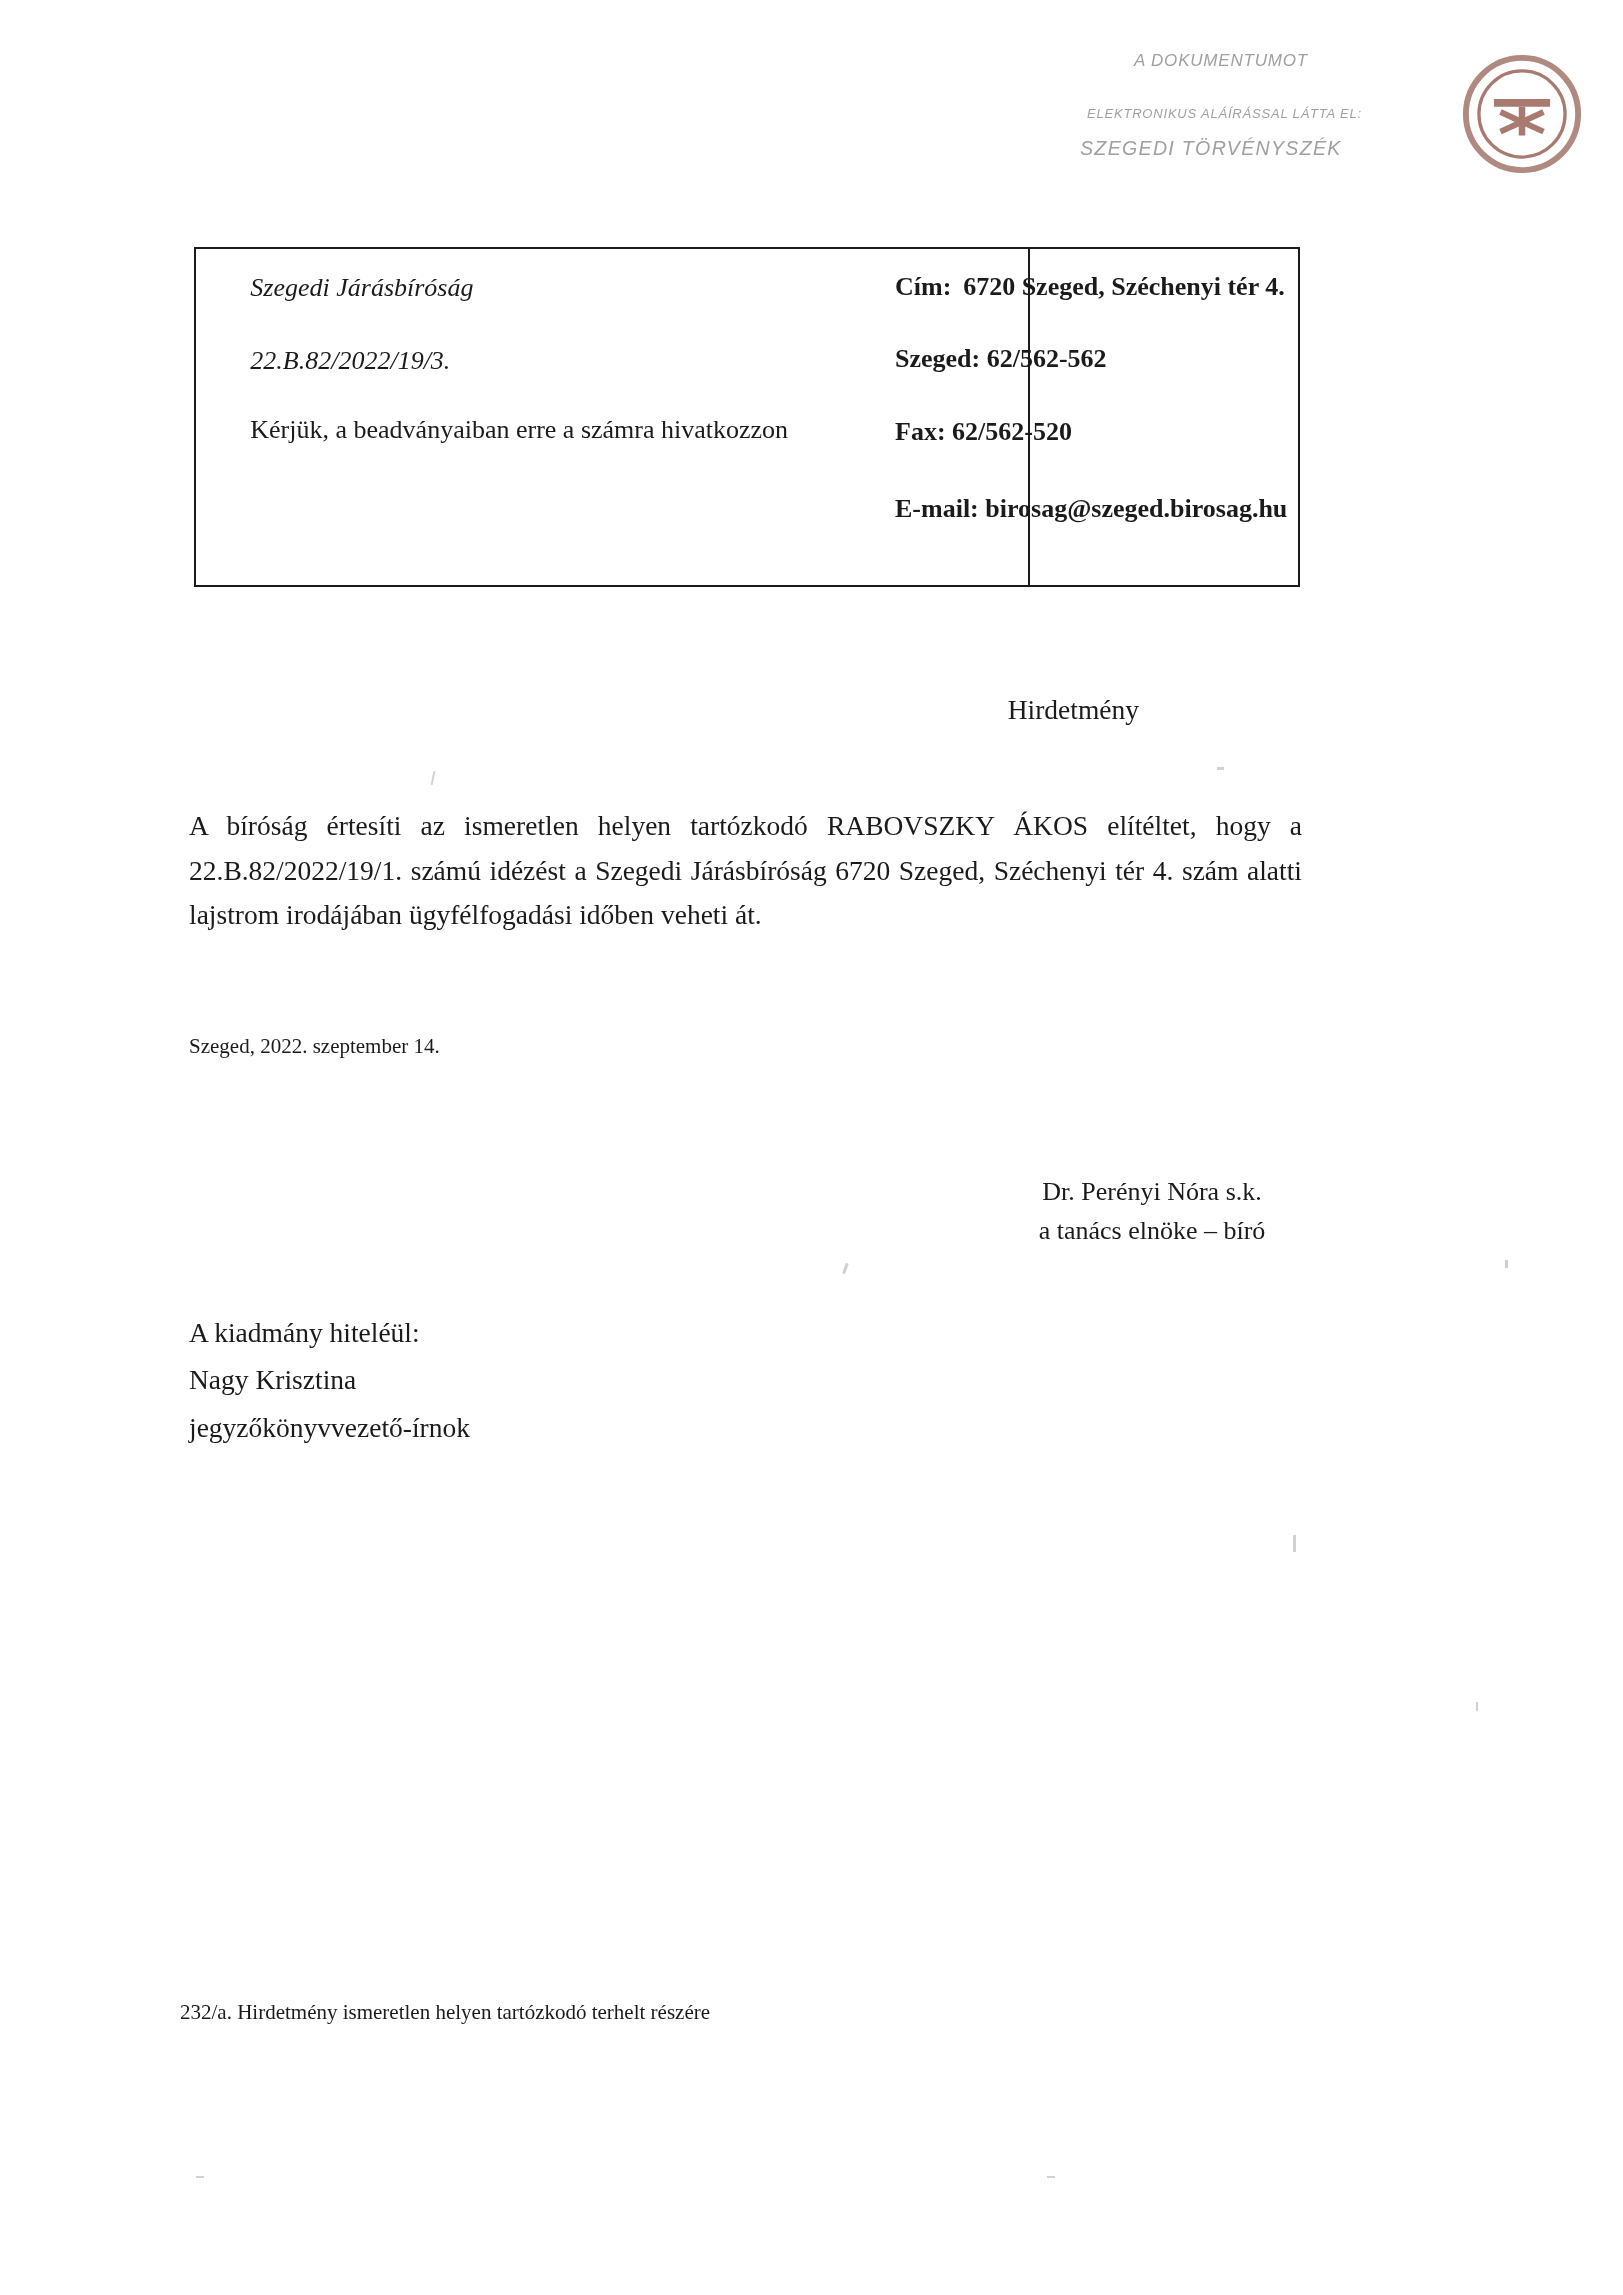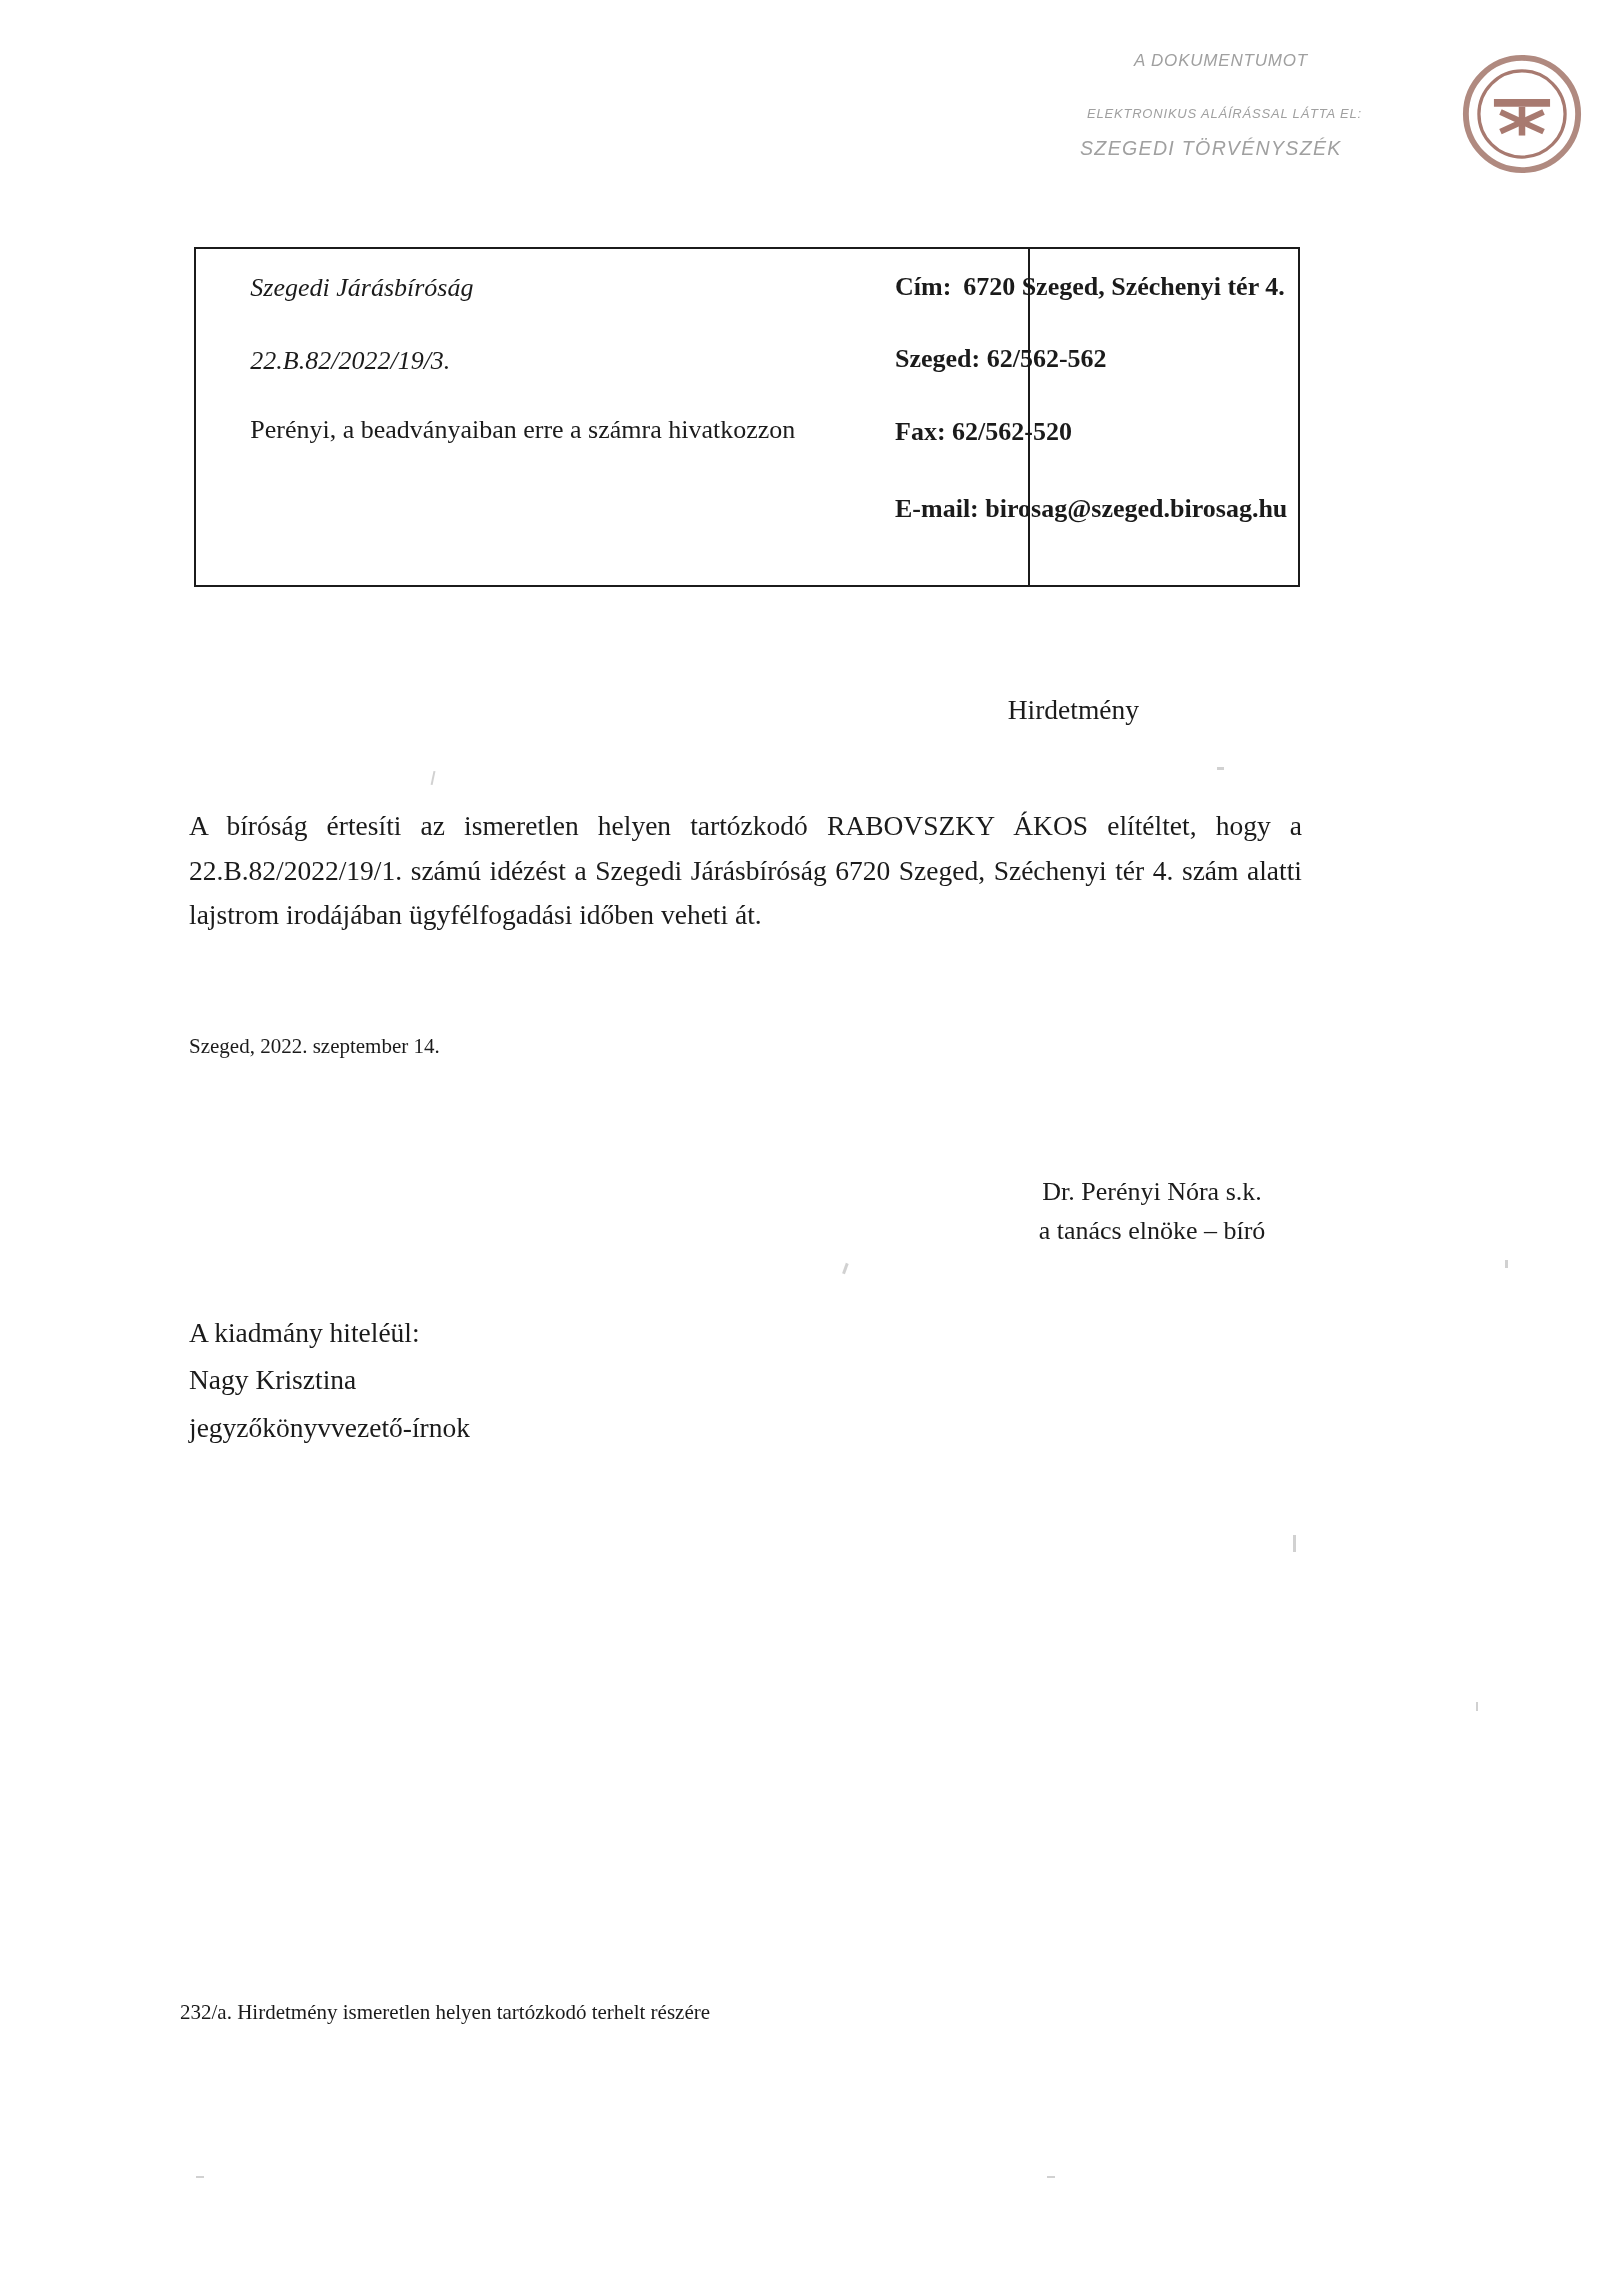--- a/index.html
+++ b/index.html
@@ -163,21 +163,21 @@
         <path d="M62 92 L128 122" stroke="#a87a70" stroke-width="9" fill="none"></path>
         <path d="M128 92 L62 122" stroke="#a87a70" stroke-width="9" fill="none"></path>
       </svg>
     </div>
   </div>
 
   <div class="hdr-table">
     <div class="hdr-left">
       <div class="row r1">Szegedi Járásbíróság</div>
       <div class="row r2">22.B.82/2022/19/3.</div>
-      <div class="row r3">Perényi, a beadványaiban erre a számra hivatkozzon</div>
+      <div class="row r3">Kérjük, a beadványaiban erre a számra hivatkozzon</div>
     </div>
     <div class="hdr-right">
       <div class="row r1">
         <span>Cím:</span><span class="lbl-gap"></span><span>6720 Szeged, Széchenyi tér 4.</span>
       </div>
       <div class="row r2">
         <span>Szeged:</span>&nbsp;<span>62/562-562</span>
       </div>
       <div class="row r3">
         <span>Fax:</span>&nbsp;<span>62/562-520</span>

